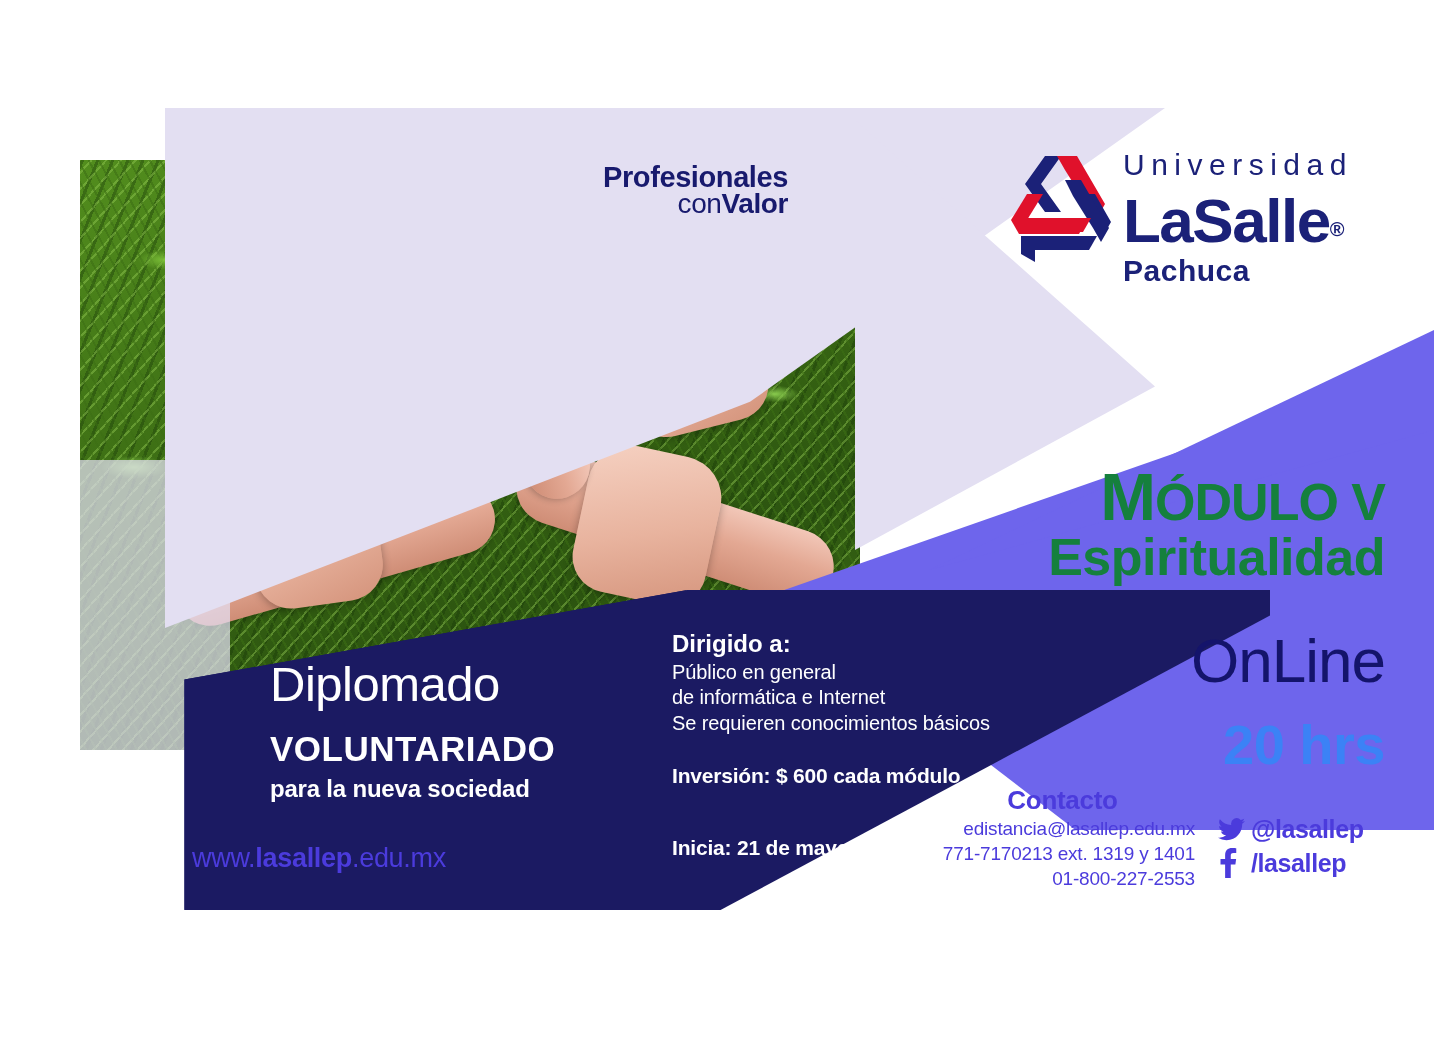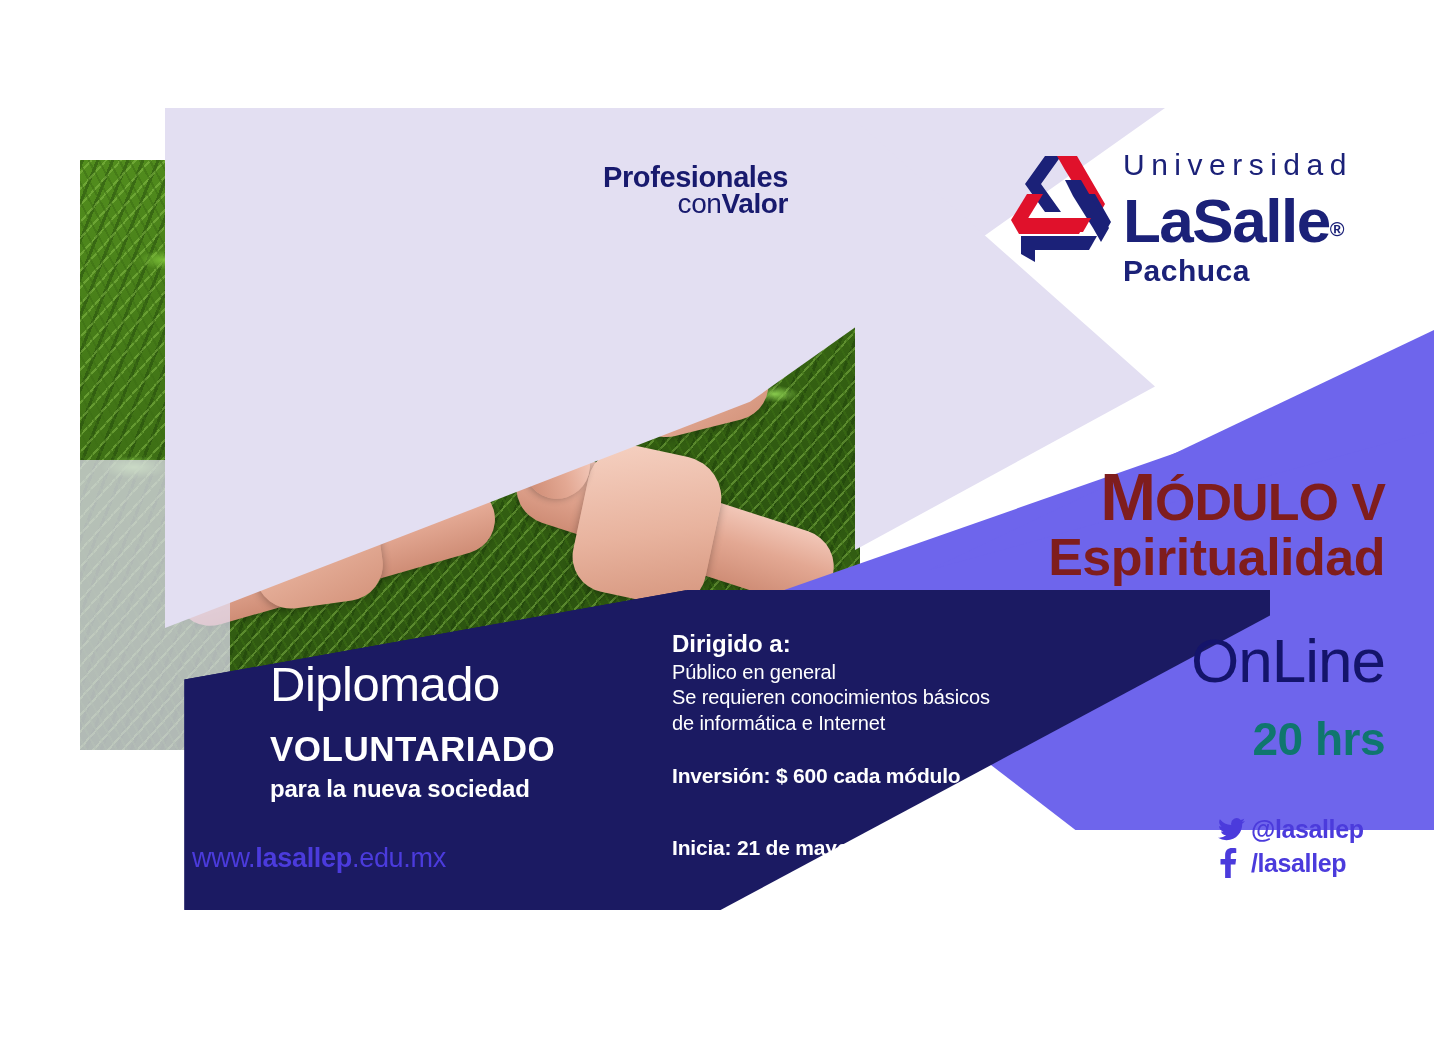--- a/index.html
+++ b/index.html
@@ -206,21 +206,21 @@
     margin-top: 4px;
   }
 
   
   .module-title {
     position: absolute;
     left: 960px;
     top: 466px;
     width: 425px;
     text-align: right;
-    color: #7f1d1d;
+    color: #15803d;
   }
   .module-title .m-line {
     font-size: 67px;
     font-weight: 700;
     line-height: .92;
     letter-spacing: -1px;
     display: block;
   }
   .module-title .m-line .small-caps { font-size: 52px; }
   .module-title .m-sub {
@@ -242,22 +242,22 @@
     font-weight: 300;
     letter-spacing: -1px;
     line-height: 1;
   }
   .hrs {
     position: absolute;
     left: 1100px;
     top: 712px;
     width: 285px;
     text-align: right;
-    color: #0f766e;
-    font-size: 46px;
+    color: #3b82f6;
+    font-size: 56px;
     font-weight: 700;
     letter-spacing: -.5px;
   }
 
   
   .diplomado-block {
     position: absolute;
     left: 270px;
     top: 660px;
     width: 375px;
@@ -457,26 +457,32 @@
     <span class="d1">Diplomado</span>
     <span class="d2">VOLUNTARIADO</span>
     <span class="d3">para la nueva sociedad</span>
   </div>
 
   <div class="website"><span>www.</span><span class="b">lasallep</span><span>.edu.mx</span></div>
 
   <div class="details">
     <span class="head">Dirigido a:</span>
     <span class="ln">Público en general</span>
+    <span class="ln">de informática e Internet</span>
     <span class="ln">Se requieren conocimientos básicos</span>
-    <span class="ln">de informática e Internet</span>
     <span class="money">Inversión: $ 600 cada módulo</span>
     <span class="start">Inicia: 21 de mayo, 2018</span>
   </div>
 
+  <div class="contact">
+    <span class="c-title">Contacto</span>
+    <span class="c-line">edistancia@lasallep.edu.mx</span>
+    <span class="c-line">771-7170213  ext. 1319 y 1401</span>
+    <span class="c-line">01-800-227-2553</span>
+  </div>
 
   <div class="social">
     <div class="row">
       <span class="ico">
         <svg width="27" height="23" viewBox="0 0 24 20">
             <path fill="#4b3bdc" d="M24 2.4a9.6 9.6 0 0 1-2.8.8A4.9 4.9 0 0 0 23.3.4a9.8 9.8 0 0 1-3.1 1.2A4.9 4.9 0 0 0 11.8 6 13.9 13.9 0 0 1 1.7.9 4.9 4.9 0 0 0 3.2 7.4a4.8 4.8 0 0 1-2.2-.6v.1a4.9 4.9 0 0 0 3.9 4.8 4.9 4.9 0 0 1-2.2.1 4.9 4.9 0 0 0 4.6 3.4A9.9 9.9 0 0 1 0 17.3a13.9 13.9 0 0 0 7.5 2.2c9.1 0 14-7.5 14-14v-.7A10 10 0 0 0 24 2.4z"></path>
           </svg>
       </span>
       <span class="handle">@lasallep</span>
     </div>

